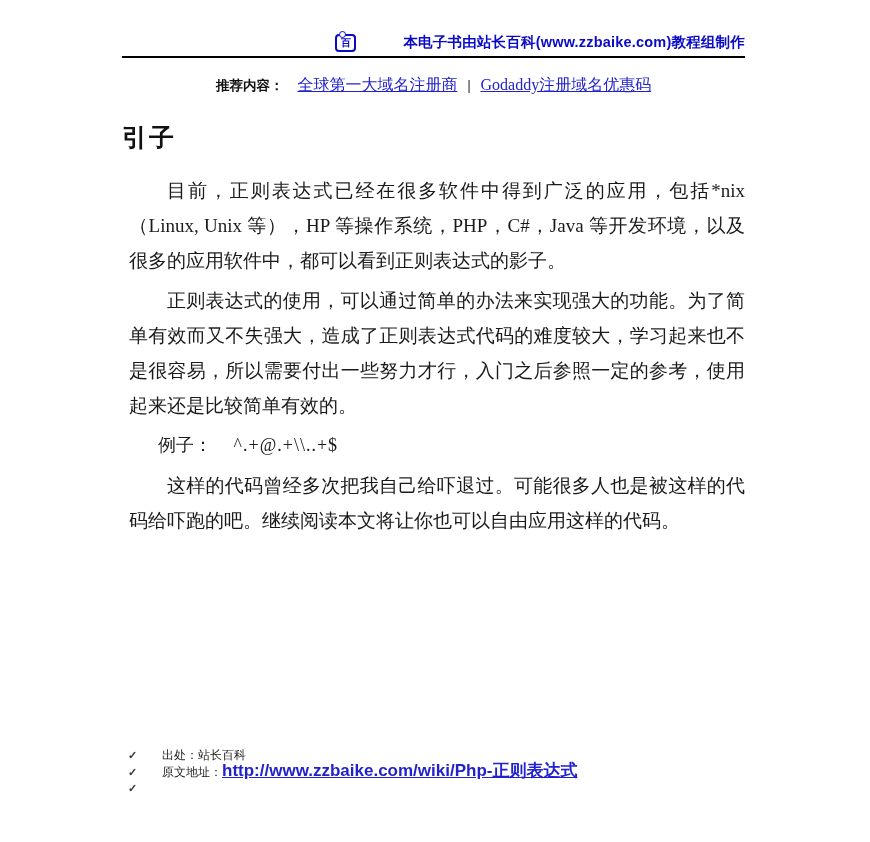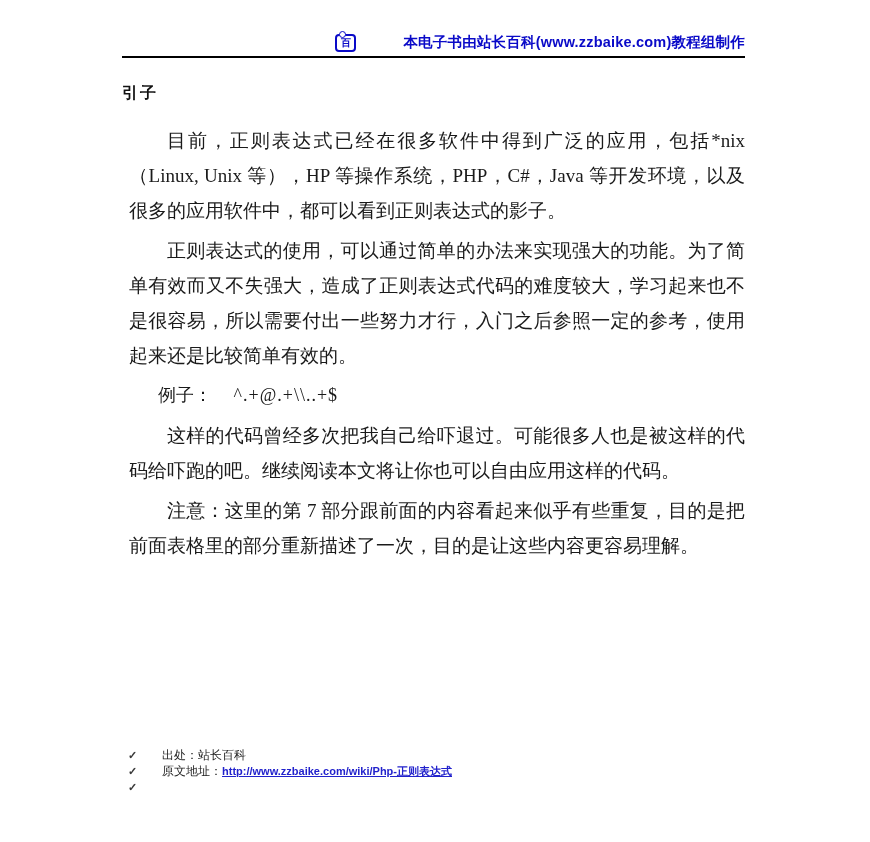--- a/index.html
+++ b/index.html
@@ -86,21 +86,21 @@
     color: #111111;
     font-weight: bold;
     margin: 0 10px;
     font-size: 14px;
   }
   
   .title {
     margin-top: 25px;
     font-family: "Liberation Sans", "DejaVu Sans", sans-serif;
     font-weight: bold;
-    font-size: 16px;
+    font-size: 25px;
     color: #111111;
     letter-spacing: 2px;
   }
   .para {
     font-size: 19px;
     line-height: 35px;
     text-align: justify;
     text-indent: 2em;
     margin: 5px 0 0 7px;
   }
@@ -139,46 +139,48 @@
   }
   .footer-item .f-text {
     white-space: nowrap;
     text-align: right;
   }
   .footer a {
     color: #2222cc;
     font-weight: bold;
     text-decoration: underline;
     font-family: "Liberation Sans", sans-serif;
-    font-size: 11px;
+    font-size: 17px;
     cursor: pointer;
   }
 </style>
 </head>
 <body>
 
 <div class="page">
 
   <div class="header">
     <span class="logo">百</span>
     <span class="header-text">本电子书由站长百科(www.zzbaike.com)教程组制作</span>
   </div>
 
+  <div class="recommend">
+    <span class="label">推荐内容：</span><a>全球第一大域名注册商</a><span class="sep">|</span><a>Godaddy注册域名优惠码</a>
+  </div>
 
   <h1 class="title">引子</h1>
 
   <p class="para first">目前，正则表达式已经在很多软件中得到广泛的应用，包括*nix（Linux, Unix 等），HP 等操作系统，PHP，C#，Java 等开发环境，以及很多的应用软件中，都可以看到正则表达式的影子。</p>
 
   <p class="para">正则表达式的使用，可以通过简单的办法来实现强大的功能。为了简单有效而又不失强大，造成了正则表达式代码的难度较大，学习起来也不是很容易，所以需要付出一些努力才行，入门之后参照一定的参考，使用起来还是比较简单有效的。</p>
 
   <p class="example-line"><span>例子：</span><span class="example-code">^.+@.+\\..+$</span></p>
 
   <p class="para">这样的代码曾经多次把我自己给吓退过。可能很多人也是被这样的代码给吓跑的吧。继续阅读本文将让你也可以自由应用这样的代码。</p>
 
-  <p class="para">注意：这里的第 7 部分跟前面的内容看起来似乎有些重复，目的是把前面表格里的部分重新描述了一次，目的是让这些内容更容易理解。</p>
 
 </div>
 
 <div class="footer">
 
   <div class="footer-item">
     <span class="check">✓</span>
     <span class="f-text">出处：站长百科</span>
   </div>
 

